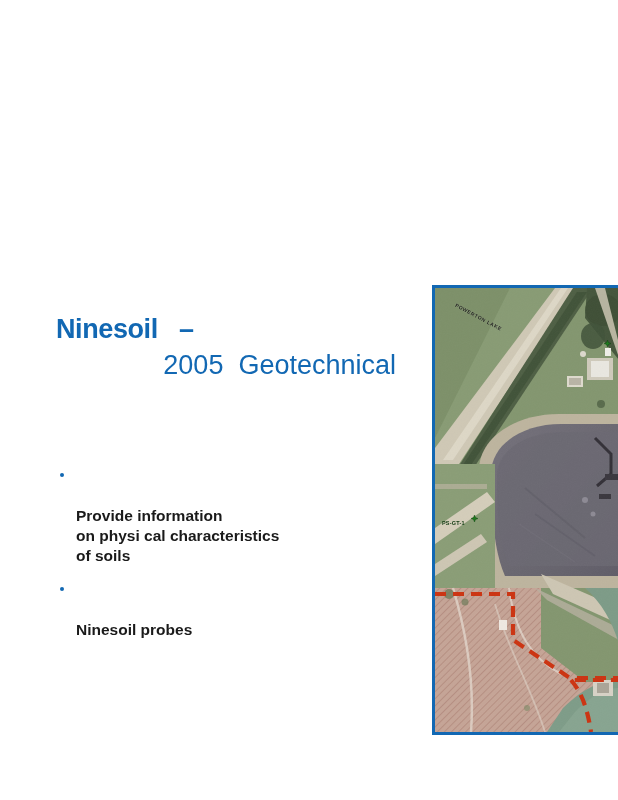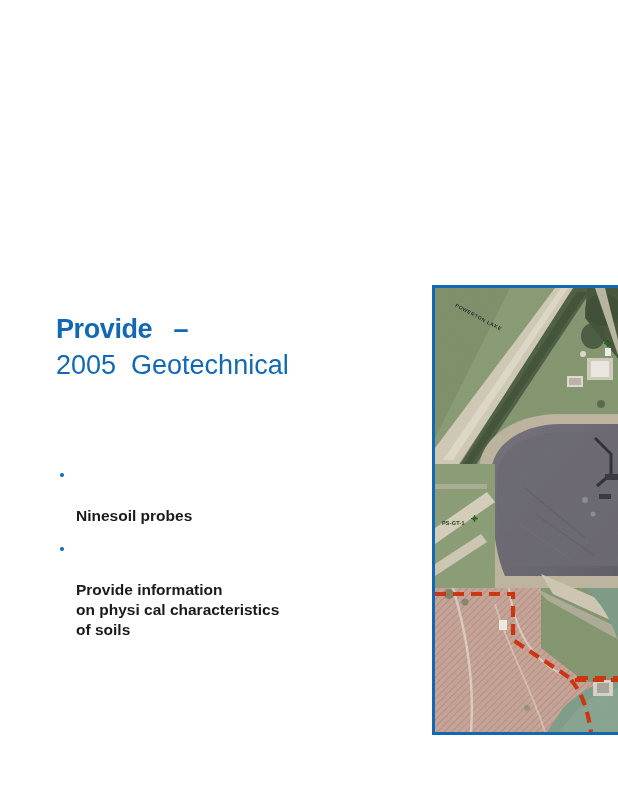--- a/index.html
+++ b/index.html
@@ -37,20 +37,21 @@
     letter-spacing: -0.4px;
     line-height: 34px;
     white-space: pre;
   }
   .title-line2, .title-line3 {
     font-size: 27px;
     font-weight: normal;
     color: #1268b3;
     line-height: 38px;
     white-space: pre;
+    text-align: right;
   }
 
   
   .bullets {
     position: absolute;
     left: 58px;
     top: 466px;
     width: 340px;
   }
   .bullet-item {
@@ -123,34 +124,34 @@
     width: 7px; height: 7px;
   }
   .marker svg { display:block; width:100%; height:100%; }
 </style>
 </head>
 <body>
 
 <div class="slide">
 
   <div class="title-block">
-    <div class="title-line1">Provide   –</div>
+    <div class="title-line1">Ninesoil   –</div>
     <div class="title-line2">2005  Geotechnical</div>
   </div>
 
   <div class="bullets">
-    <div class="bullet-item">
-      <span class="dot"></span>
-      <span>Ninesoil       probes</span>
-    </div>
     <div class="bullet-item">
       <span class="dot"></span>
       <span>Provide      information
 on  physi    cal  characteristics
 of  soils</span>
+    </div>
+    <div class="bullet-item">
+      <span class="dot"></span>
+      <span>Ninesoil       probes</span>
     </div>
   </div>
 
   <div class="photo-frame">
     <div class="photo-inner">
 
       <svg class="photo-svg" viewBox="0 0 184 444" preserveAspectRatio="none">
         <defs>
           <pattern id="hatch" width="5" height="5" patternUnits="userSpaceOnUse" patternTransform="rotate(45)">
             <rect width="5" height="5" fill="#c9aa9d"></rect>

